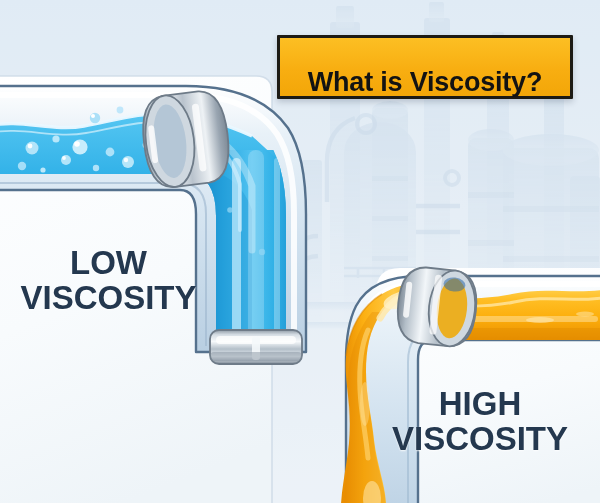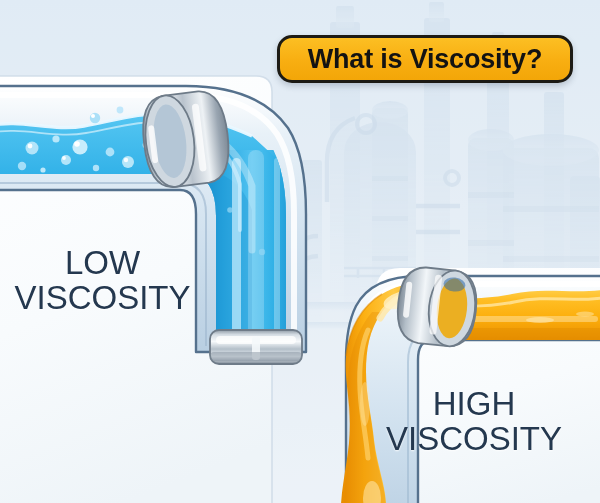--- a/index.html
+++ b/index.html
@@ -10,45 +10,46 @@
     width:600px;height:503px;
     overflow:hidden;
     background:linear-gradient(180deg,#dfeaf4 0%,#e6eef5 45%,#eef3f7 100%);
   }
   #scene svg.layer{position:absolute;left:0;top:0;width:600px;height:503px;display:block;}
 
   
   #title-banner{
     position:absolute;
     left:277px;top:35px;
-    width:296px;height:48px;
-    border-radius:15px;
+    width:296px;height:64px;
+    border-radius:1px;
     border:3px solid #1c1a14;
     background:linear-gradient(180deg,#fcbf23 0%,#f8ae11 55%,#f3a608 100%);
     box-shadow:0 3px 6px rgba(30,45,70,.22);
-    display:flex;align-items:center;justify-content:center;
+    display:flex;align-items:flex-end;justify-content:center;
     box-sizing:border-box;
   }
   #title-banner .txt{
     font-size:27px;
     font-weight:bold;
     color:#131313;
     letter-spacing:-0.2px;
     white-space:nowrap;
     line-height:1;
   }
 
   
   .caption{
     position:absolute;
     color:#24384f;
-    font-weight:normal;
+    font-weight:bold;
     line-height:1.06;
     text-shadow:0 1px 2px rgba(255,255,255,.85);
     white-space:nowrap;
+    padding-left:6px;
   }
   #label-low{
     left:0px;top:246px;width:205px;
     text-align:center;
     font-size:33px;
   }
   #label-high{
     left:345px;top:387px;width:258px;
     text-align:center;
     font-size:33px;

